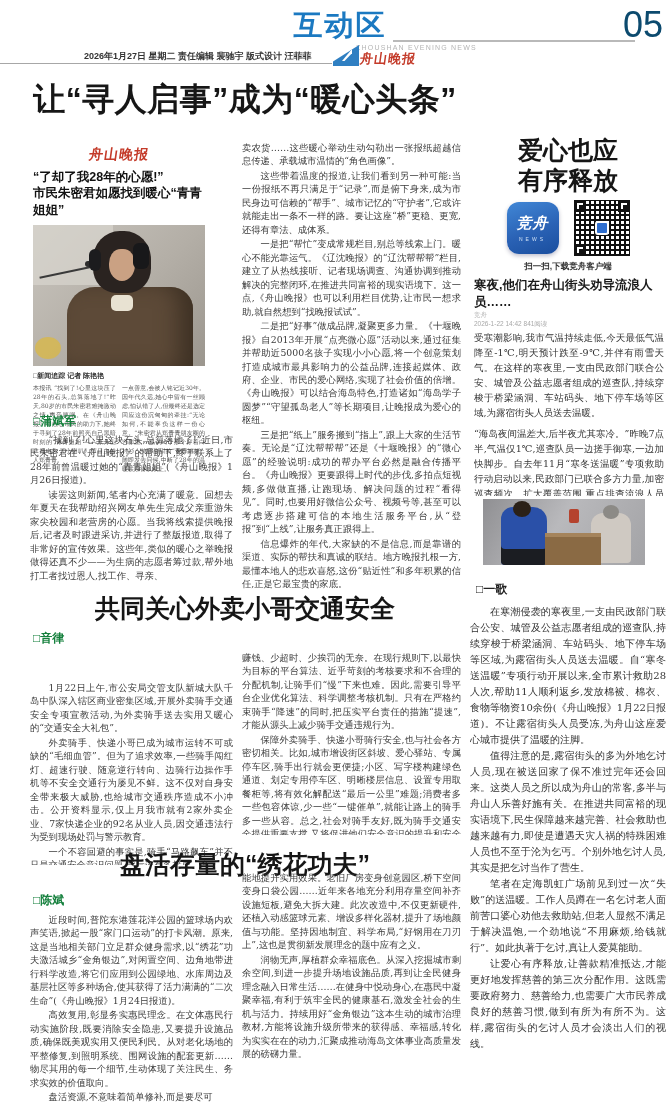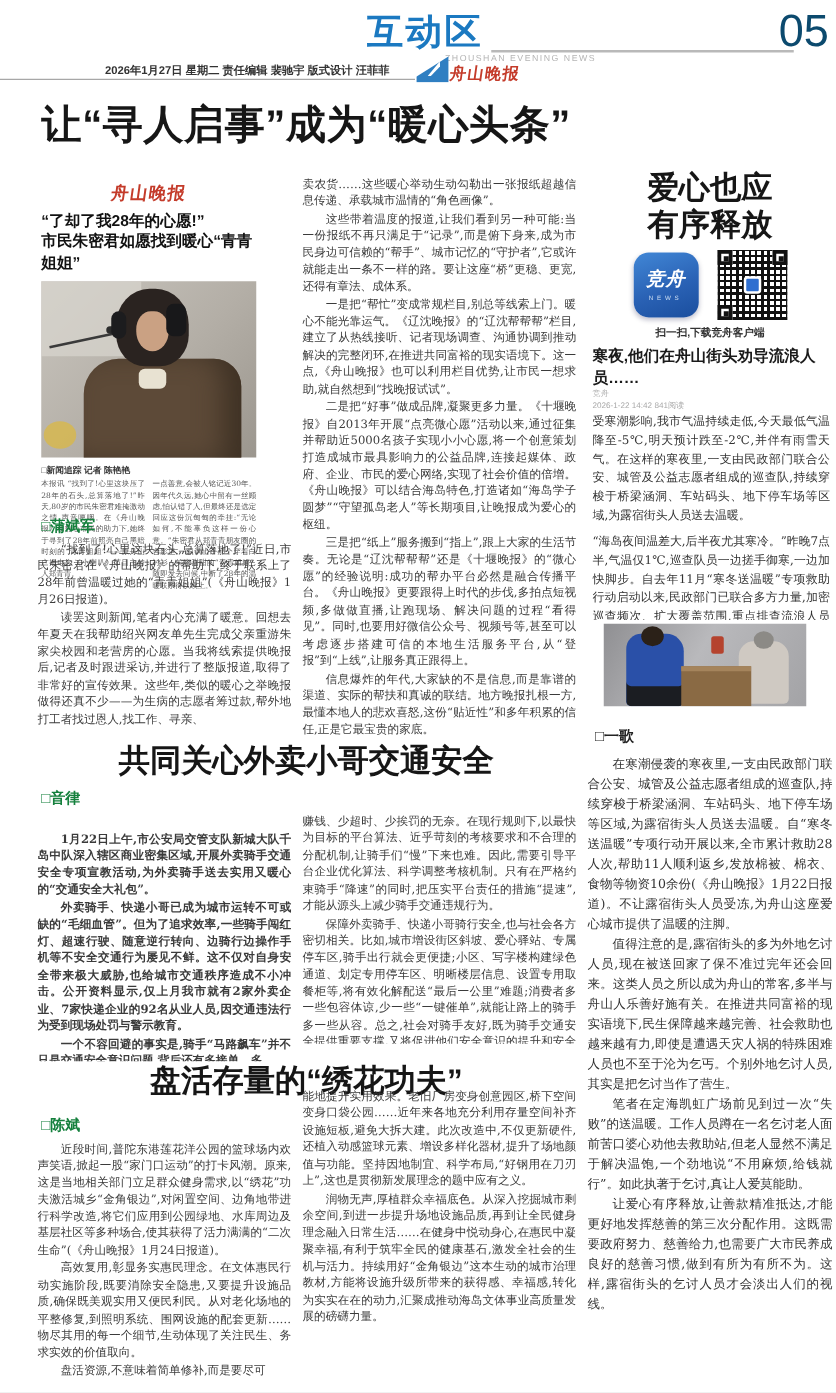--- a/index.html
+++ b/index.html
@@ -25,21 +25,21 @@
   .h2{top:592px;font-size:25px;}
   .h3{top:848px;font-size:25px;}
   .byline{position:absolute;left:33px;font-size:12px;font-weight:bold;color:#15803d;}
   
   .col{position:absolute;overflow:hidden;font-family:"DejaVu Serif",serif;color:#3b3b3b;
     font-size:9.3px;line-height:1.45;text-align:justify;}
   .col p{margin:0 0 1px 0;text-indent:2em;}
   .col p.noind{text-indent:0;}
   .c-main1{left:30px;top:433px;width:203px;height:160px;}
   .c-main2{left:242px;top:141px;width:219px;height:478px;}
-  .c-a2l{left:30px;top:665px;width:203px;height:184px;font-weight:bold;}
+  .c-a2l{left:30px;top:681px;width:203px;height:184px;}
   .c-a2r{left:242px;top:651px;width:219px;height:184px;}
   .c-a3l{left:30px;top:913px;width:203px;height:199px;}
   .c-a3r{left:242px;top:871px;width:219px;height:199px;}
   
   .feature{position:absolute;left:33px;top:146px;width:172px;}
   .feature-logo{text-align:center;font-size:14px;font-weight:bold;color:#c43b2a;
     font-family:"DejaVu Serif",serif;transform:skewX(-8deg);letter-spacing:1px;}
   .feature-subhead{margin-top:5px;font-size:12.5px;font-weight:800;line-height:1.3;color:#111;}
   .photo{position:relative;margin-top:7px;width:172px;height:141px;overflow:hidden;
     background:linear-gradient(135deg,#c9c5be 0%,#b3aea6 55%,#9b968e 100%);}
@@ -199,21 +199,21 @@
       <div class="f bl"></div>
       <div class="qc"></div>
     </div>
   </div>
   <div class="qr-caption">扫一扫,下载竞舟客户端</div>
 
   <div class="sb-card-title">寒夜,他们在舟山街头劝导流浪人员……</div>
   <div class="sb-source">竞舟</div>
   <div class="sb-meta">2026-1-22 14:42   841阅读</div>
   <div class="sb-cardbody">
-    <p>受寒潮影响,我市气温持续走低,今天最低气温降至-5℃,明天预计跌至-2℃,并伴有雨雪天气。在这样的寒夜里,一支由民政部门联合公安、城管及公益志愿者组成的巡查队,持续穿梭于桥梁涵洞、车站码头、地下停车场等区域,为露宿街头人员送去温暖。</p>
+    <p>受寒潮影响,我市气温持续走低,今天最低气温降至-1℃,明天预计跌至-9℃,并伴有雨雪天气。在这样的寒夜里,一支由民政部门联合公安、城管及公益志愿者组成的巡查队,持续穿梭于桥梁涵洞、车站码头、地下停车场等区域,为露宿街头人员送去温暖。</p>
     <p>“海岛夜间温差大,后半夜尤其寒冷。”昨晚7点半,气温仅1℃,巡查队员一边搓手御寒,一边加快脚步。自去年11月“寒冬送温暖”专项救助行动启动以来,民政部门已联合多方力量,加密巡查频次、扩大覆盖范围,重点排查流浪人员易聚集区域,确保不遗漏一人。</p>
   </div>
   <div class="sb-photo">
     <div class="sp-red"></div>
     <div class="sp-fig1"></div>
     <div class="sp-head1"></div>
     <div class="sp-fig2"></div>
     <div class="sp-head2"></div>
     <div class="sp-box"></div>
   </div>

